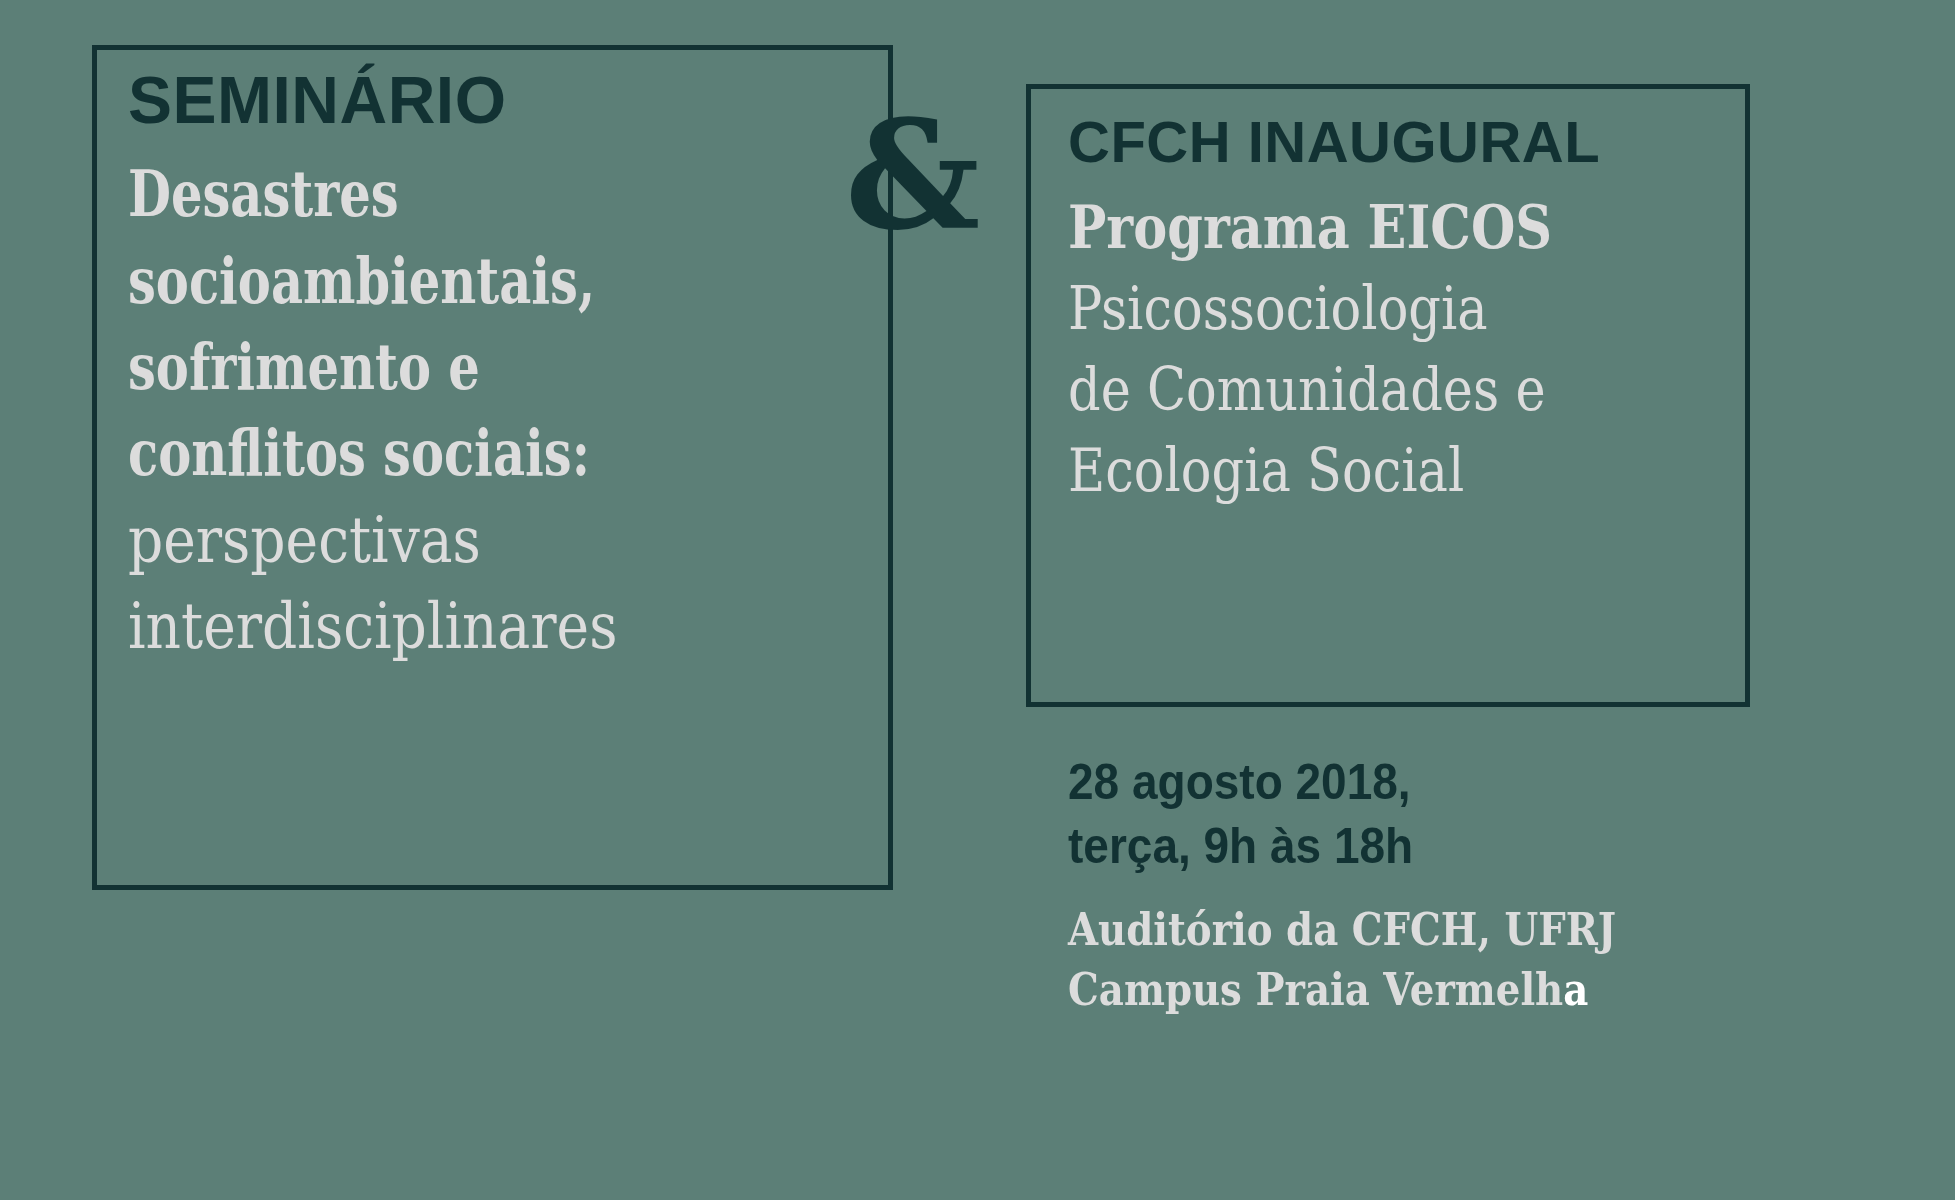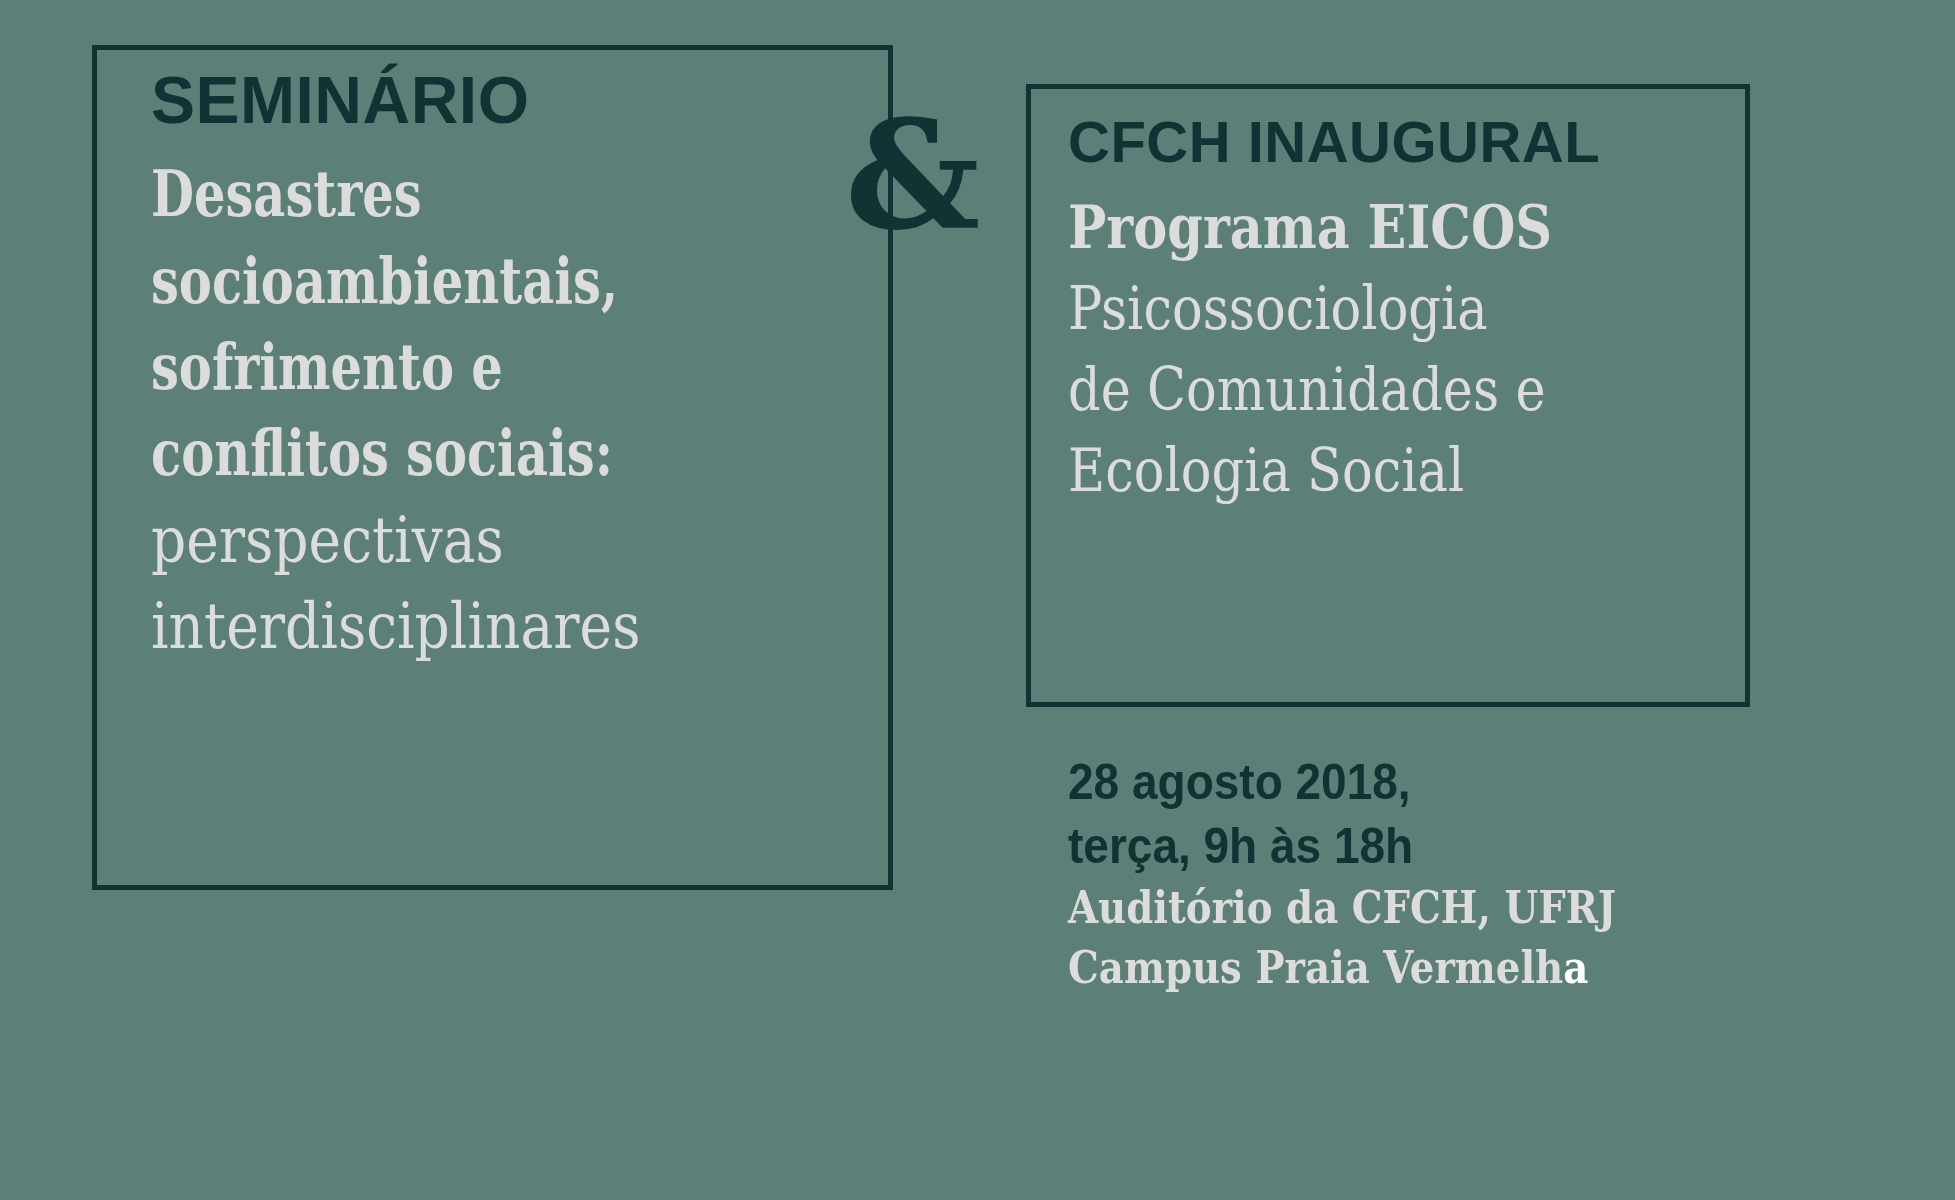--- a/index.html
+++ b/index.html
@@ -43,21 +43,20 @@
     z-index: 5;
     user-select: none;
   }
 
   
   #left-col {
     position: absolute;
     left: 128px;
     top: 66px;
     width: 730px;
-    margin-left: 23px;
   }
 
   .kicker {
     font-family: "Liberation Sans", sans-serif;
     font-weight: 700;
     font-size: 66px;
     letter-spacing: 0.5px;
     color: #123233;
     line-height: 1.05;
     margin: 0 0 16px 0;
@@ -170,21 +169,21 @@
     font-family: "Liberation Sans", sans-serif;
     font-weight: 700;
     font-size: 50px;
     line-height: 1.28;
     color: #123233;
     transform: scaleX(0.92);
     transform-origin: left center;
     white-space: nowrap;
   }
 
-  #venue-block { }
+  #venue-block { margin-top: 22px; }
 
   .venue-line {
     font-family: "DejaVu Serif", "Liberation Serif", serif;
     font-weight: 700;
     font-size: 44px;
     line-height: 1.36;
     color: #dcdcdc;
     transform: scaleX(0.88);
     transform-origin: left center;
     white-space: nowrap;

